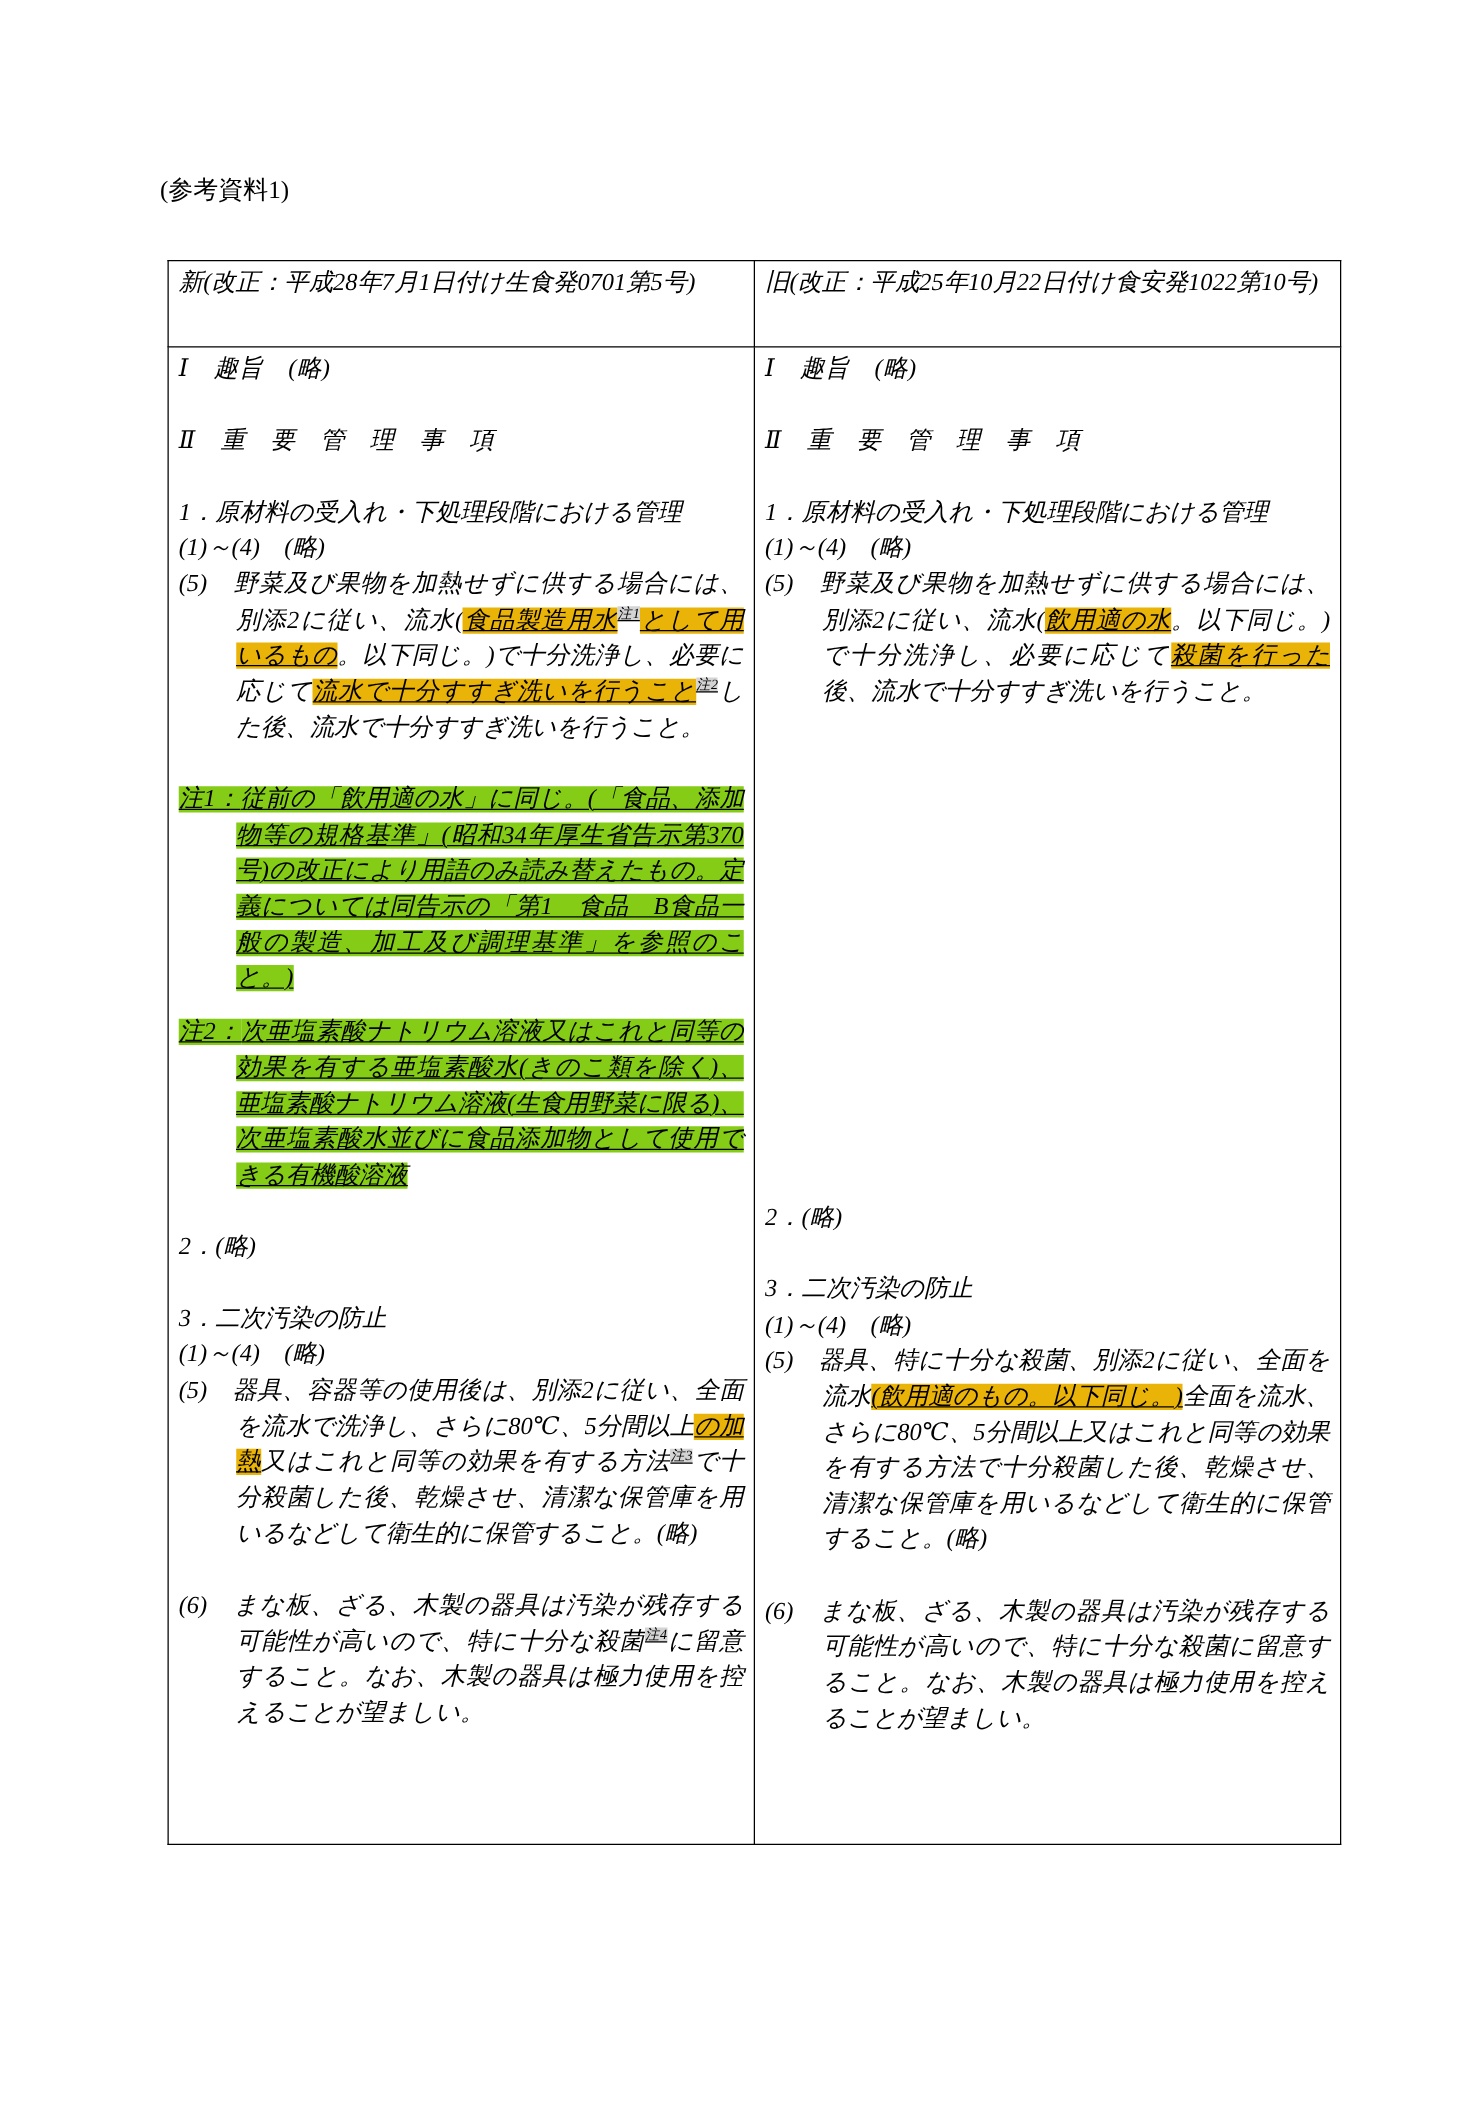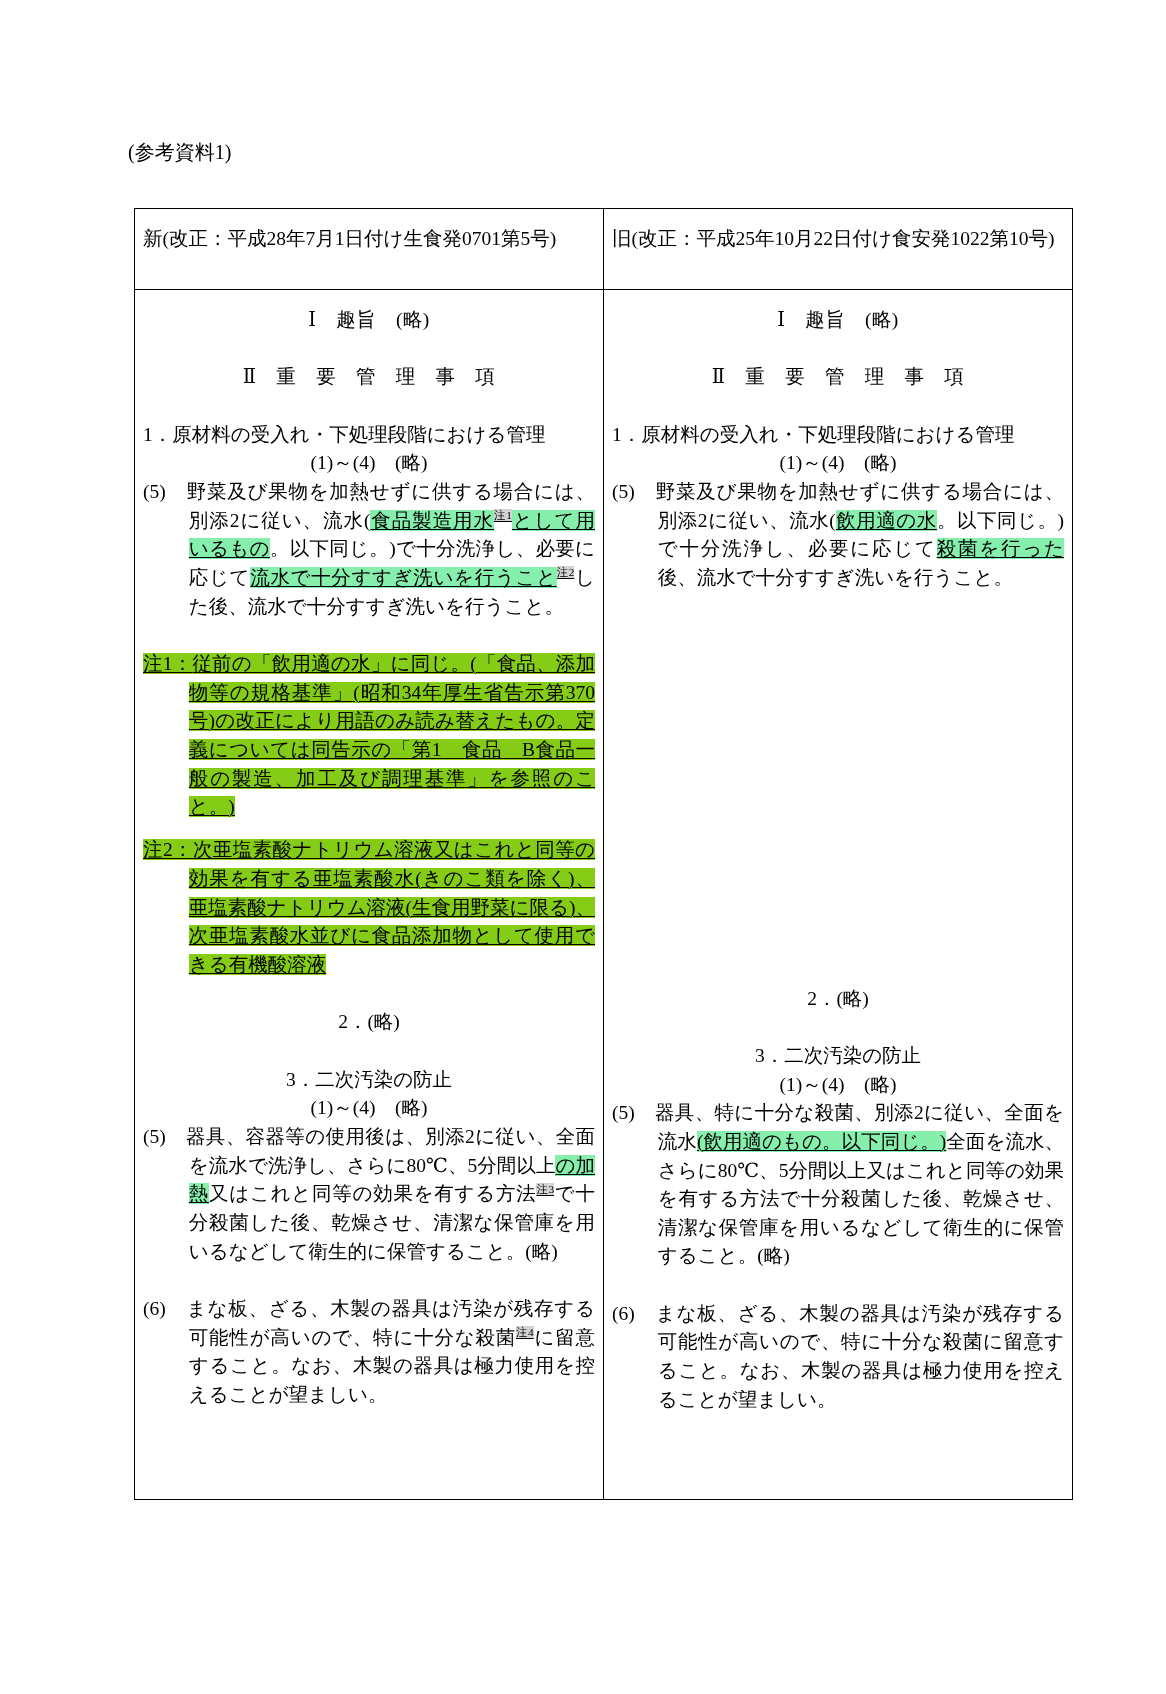--- a/index.html
+++ b/index.html
@@ -47,41 +47,41 @@
     position: absolute;
     left: 134px;
     top: 208px;
     width: 904px;
     border-collapse: collapse;
     table-layout: fixed;
   }
   .cmp-table td {
     border: 1.6px solid #000;
     vertical-align: top;
-    padding: 16px 8px 8px 8px;
+    padding: 4px 8px 8px 8px;
     font-size: 19.5px;
     line-height: 1.47;
+    font-style: italic;
   }
   .cmp-table td.col-l { width: 452px; }
   .cmp-table td.col-r { width: 452px; }
 
   .hdr-cell { height: 56px; }
   .hdr-text {
     font-size: 19.5px;
     line-height: 1.45;
   }
 
   .body-cell { height: 1185px; }
 
   
   .p {
     margin: 0;
     padding: 0;
     text-indent: 0;
-    text-align: center;
   }
   .blank { height: 1.47em; }
   .halfblank { height: 0.75em; }
 
   
   .hang {
     padding-left: 2.35em;
     text-indent: -2.35em;
   }
   .hang-narrow {
@@ -99,21 +99,21 @@
   }
 
   
   .just {
     text-align: justify;
     text-justify: inter-character;
   }
 
   
   .mark {
-    background: #86efac;
+    background: #eab308;
     text-decoration: underline;
     text-decoration-thickness: 1.4px;
     text-underline-offset: 2px;
     box-decoration-break: clone;
     -webkit-box-decoration-break: clone;
   }
   
   .markblock {
     background: #84cc16;
     text-decoration: underline;

